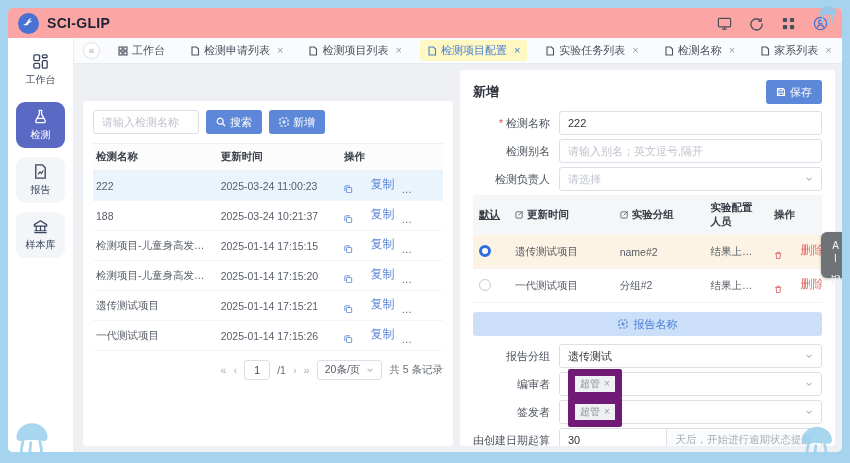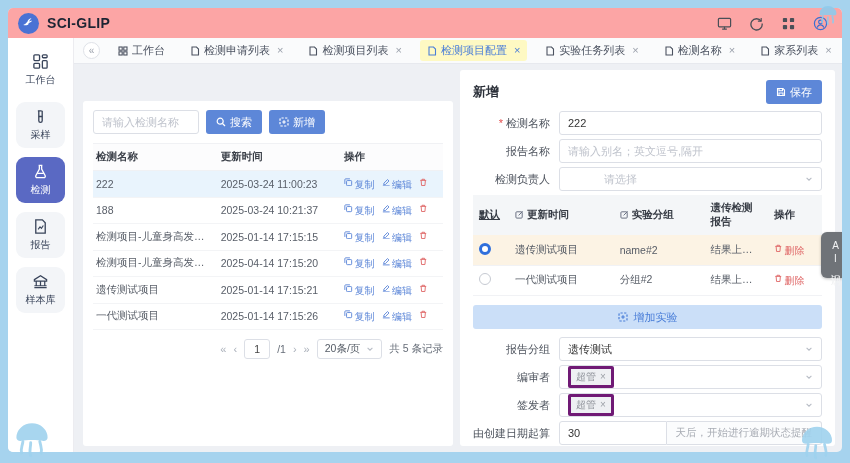--- a/index.html
+++ b/index.html
@@ -50,21 +50,21 @@
   .search-input { width:106px; height:24px; border:1px solid #dcdfe6; border-radius:3px; padding:0 8px; font-size:11px; color:#333; outline:none; }
   .search-input::placeholder { color:#bfc3cc; }
   .btn { height:24px; background:#5d87d8; color:#fff; border:none; border-radius:3px; font-size:11px;
          display:inline-flex; align-items:center; gap:4px; padding:0 10px; cursor:pointer; }
   .btn svg { width:10px; height:10px; }
   .ltable { width:100%; border-collapse:collapse; font-size:10.5px; table-layout:fixed; }
   .ltable th { text-align:left; color:#3a3f48; font-weight:bold; padding:6px 3px; border-top:1px solid #f0f1f4; border-bottom:1px solid #f0f1f4; background:#fcfcfd; }
   .ltable td { padding:5px 3px; border-bottom:1px solid #f3f4f6; color:#585e68; overflow:hidden; white-space:nowrap; text-overflow:ellipsis; }
   .ltable tr.hl td { background:#e9f4fd; }
   .col-name { width:104px; } .col-time { width:103px; } .col-ops { width:85px; }
-  .lnk { display:inline-flex; align-items:flex-start; gap:2px; color:#5d87d8; cursor:pointer; margin-right:4px; font-size:10px; }
+  .lnk { display:inline-flex; align-items:flex-end; gap:18px; color:#5d87d8; cursor:pointer; margin-right:4px; font-size:12px; }
   .lnk svg { width:8.5px; height:8.5px; }
   .lnk.danger { color:#e06a6a; margin-right:0; }
   .pager { display:flex; align-items:center; justify-content:flex-end; gap:7px; margin-top:9px; font-size:10.5px; color:#666d78; }
   .pg-arrow { color:#aab0ba; cursor:pointer; font-size:11px; }
   .pg-box { width:26px; height:20px; border:1px solid #dcdfe6; border-radius:3px; display:flex; align-items:center;
             justify-content:center; color:#444; background:#fff; }
   .pg-size { height:20px; border:1px solid #dcdfe6; border-radius:3px; display:flex; align-items:center; gap:6px;
              padding:0 7px; background:#fff; color:#555c66; cursor:pointer; }
   .chev { width:8px; height:8px; color:#b8bdc6; flex:none; }
 
@@ -73,23 +73,23 @@
   .form-head { display:flex; align-items:center; margin-bottom:7px; }
   .form-title { font-size:13px; font-weight:bold; color:#2c313a; }
   .save-btn { margin-left:auto; }
   .frow { display:flex; align-items:center; margin-bottom:4px; }
   .flabel { width:86px; flex:none; text-align:right; padding-right:9px; font-size:11px; color:#4e545e; }
   .flabel.req::before { content:"*"; color:#e34d4d; margin-right:3px; }
   .finput { flex:1; height:24px; border:1px solid #dcdfe6; border-radius:3px; padding:0 8px; font-size:11px; color:#333; outline:none; min-width:0; }
   .finput::placeholder { color:#bfc3cc; }
   .fselect { flex:1; height:24px; border:1px solid #dcdfe6; border-radius:3px; display:flex; align-items:center;
              padding:0 8px; font-size:11px; color:#333; cursor:pointer; min-width:0; background:#fff; }
-  .fselect .ph { color:#bfc3cc;margin-left:36px; }
+  .fselect .ph { color:#bfc3cc; }
   .fselect .chev { margin-left:auto; }
-  .tag { background:#eef0f3; border:3px solid #701a75; border-radius:2px; padding:1px 5px; font-size:10px;
+  .tag { background:#eef0f3; border:7px solid #701a75; border-radius:2px; padding:1px 5px; font-size:10px;
          color:#8f939b; display:inline-flex; align-items:center; gap:4px; }
   .tag .x { cursor:pointer; color:#9da1a8; font-size:10px; line-height:1; }
 
   .etable { width:100%; border-collapse:collapse; font-size:10.5px; table-layout:fixed; margin-top:3px; }
   .etable th { background:#f4f6f8; color:#363b44; font-weight:bold; text-align:left; padding:6px 6px; }
   .etable th .hicon-edit { width:9px; height:9px; vertical-align:-1px; margin-right:3px; color:#6a7widt0; color:#697082; }
   .etable td { padding:7px 6px; border-bottom:1px solid #f1f2f5; color:#565c66; overflow:hidden; white-space:nowrap; text-overflow:ellipsis; }
   .etable tr.sel td { background:#fcf3e4; }
   .ecol-radio { width:36px;text-decoration:underline; } .ecol-name { width:30%; } .ecol-group { width:26%; } .ecol-ops { width:54px; }
   .radio { width:12px; height:12px; border-radius:50%; border:1px solid #c6cad2; display:inline-block; background:#fff; cursor:pointer; }
@@ -155,27 +155,20 @@
     <div class="sidebar">
       <div class="side-item plain">
         <svg viewBox="0 0 18 18" fill="none" stroke="currentColor" stroke-width="1.4">
           <rect x="2" y="2" width="6" height="6" rx="1"></rect>
             <rect x="11" y="2" width="5" height="3" rx="1"></rect>
           <rect x="11" y="8" width="5" height="8" rx="1"></rect>
             <rect x="2" y="11" width="6" height="5" rx="1"></rect>
         </svg>
         <span>工作台</span>
       </div>
-      <div class="side-item">
-        <svg viewBox="0 0 18 18" fill="none" stroke="currentColor" stroke-width="1.4">
-          <path d="M7 2h4M8 2v10.5a1.8 1.8 0 0 0 3.6 0V2" transform="translate(-0.8 1)"></path>
-            <path d="M7.2 9h3.6"></path>
-        </svg>
-        <span>采样</span>
-      </div>
       <div class="side-item active">
         <svg viewBox="0 0 18 18" fill="none" stroke="currentColor" stroke-width="1.4">
           <path d="M7 2.5h4M7.8 2.5v4L4 13.5a1.5 1.5 0 0 0 1.4 2h7.2a1.5 1.5 0 0 0 1.4-2L10.2 6.5v-4"></path>
             <path d="M5.5 11h7"></path>
         </svg>
         <span>检测</span>
       </div>
       <div class="side-item">
         <svg viewBox="0 0 18 18" fill="none" stroke="currentColor" stroke-width="1.4">
           <path d="M4 2h7l3 3v11H4z"></path>
@@ -363,21 +356,21 @@
                     </span>
                   <span class="lnk danger">
                       <svg viewBox="0 0 10 10" fill="none" stroke="currentColor" stroke-width="1.1">
                         <path d="M1.5 2.8h7M3.5 2.8V1.5h3v1.3M2.5 2.8l.5 6h4l.5-6"></path>
                       </svg>
                     </span>
                 </td>
               </tr>
               <tr>
                 <td>检测项目-儿童身高发育检查</td>
-                <td>2025-04-14 17:15:20</td>
+                <td>2025-01-14 17:15:20</td>
                 <td>
                   <span class="lnk">
                       <svg viewBox="0 0 10 10" fill="none" stroke="currentColor" stroke-width="1.1">
                         <rect x="3" y="3" width="6" height="6" rx="1"></rect>
                         <path d="M7 1H2a1 1 0 0 0-1 1v5"></path>
                       </svg>
                       <span class="t">复制</span>
                     </span>
                   <span class="lnk">
                       <svg viewBox="0 0 10 10" fill="none" stroke="currentColor" stroke-width="1.1">
@@ -474,21 +467,21 @@
               <span>保存</span>
             </button>
           </div>
 
           <div class="frow">
             <div class="flabel req">检测名称</div>
             <input class="finput" value="222" style="">
           </div>
 
           <div class="frow">
-            <div class="flabel">报告名称</div>
+            <div class="flabel">检测别名</div>
             <input class="finput" placeholder="请输入别名；英文逗号,隔开" style="">
           </div>
 
           <div class="frow">
             <div class="flabel">检测负责人</div>
             <div class="fselect">
               <span class="ph">请选择</span>
               <svg class="chev" viewBox="0 0 10 10" fill="none" stroke="currentColor" stroke-width="1.4">
                   <path d="M2 3.5l3 3 3-3"></path>
                 </svg>
@@ -504,21 +497,21 @@
                       <rect x="1" y="2" width="7" height="7" rx="1"></rect>
                       <path d="M4 6l4.5-4.5"></path>
                     </svg><span>更新时间</span>
                 </th>
                 <th class="ecol-group">
                   <svg class="hicon-edit" viewBox="0 0 10 10" fill="none" stroke="currentColor" stroke-width="1.1">
                       <rect x="1" y="2" width="7" height="7" rx="1"></rect>
                       <path d="M4 6l4.5-4.5"></path>
                     </svg><span>实验分组</span>
                 </th>
-                <th>遗传检测报告</th>
+                <th>实验配置人员</th>
                 <th class="ecol-ops">操作</th>
               </tr>
             </thead>
             <tbody>
               <tr class="sel">
                 <td><span class="radio checked"></span></td>
                 <td>遗传测试项目</td>
                 <td>name#2</td>
                 <td>结果上传：超管,黄浩,样本寄送：黄浩;</td>
                 <td><span class="lnk danger">
@@ -541,21 +534,21 @@
                     </span></td>
               </tr>
             </tbody>
           </table>
 
           <button class="add-exp">
             <svg viewBox="0 0 10 10" fill="none" stroke="currentColor" stroke-width="1.2">
               <rect x="1" y="1" width="8" height="8" rx="1.5" stroke-dasharray="2.2 1.4"></rect>
                 <path d="M5 3.2v3.6M3.2 5h3.6"></path>
             </svg>
-            <span>增加实验</span>
+            <span>报告名称</span>
           </button>
 
           <div class="frow">
             <div class="flabel">报告分组</div>
             <div class="fselect">
               <span>遗传测试</span>
               <svg class="chev" viewBox="0 0 10 10" fill="none" stroke="currentColor" stroke-width="1.4">
                   <path d="M2 3.5l3 3 3-3"></path>
                 </svg>
             </div>

